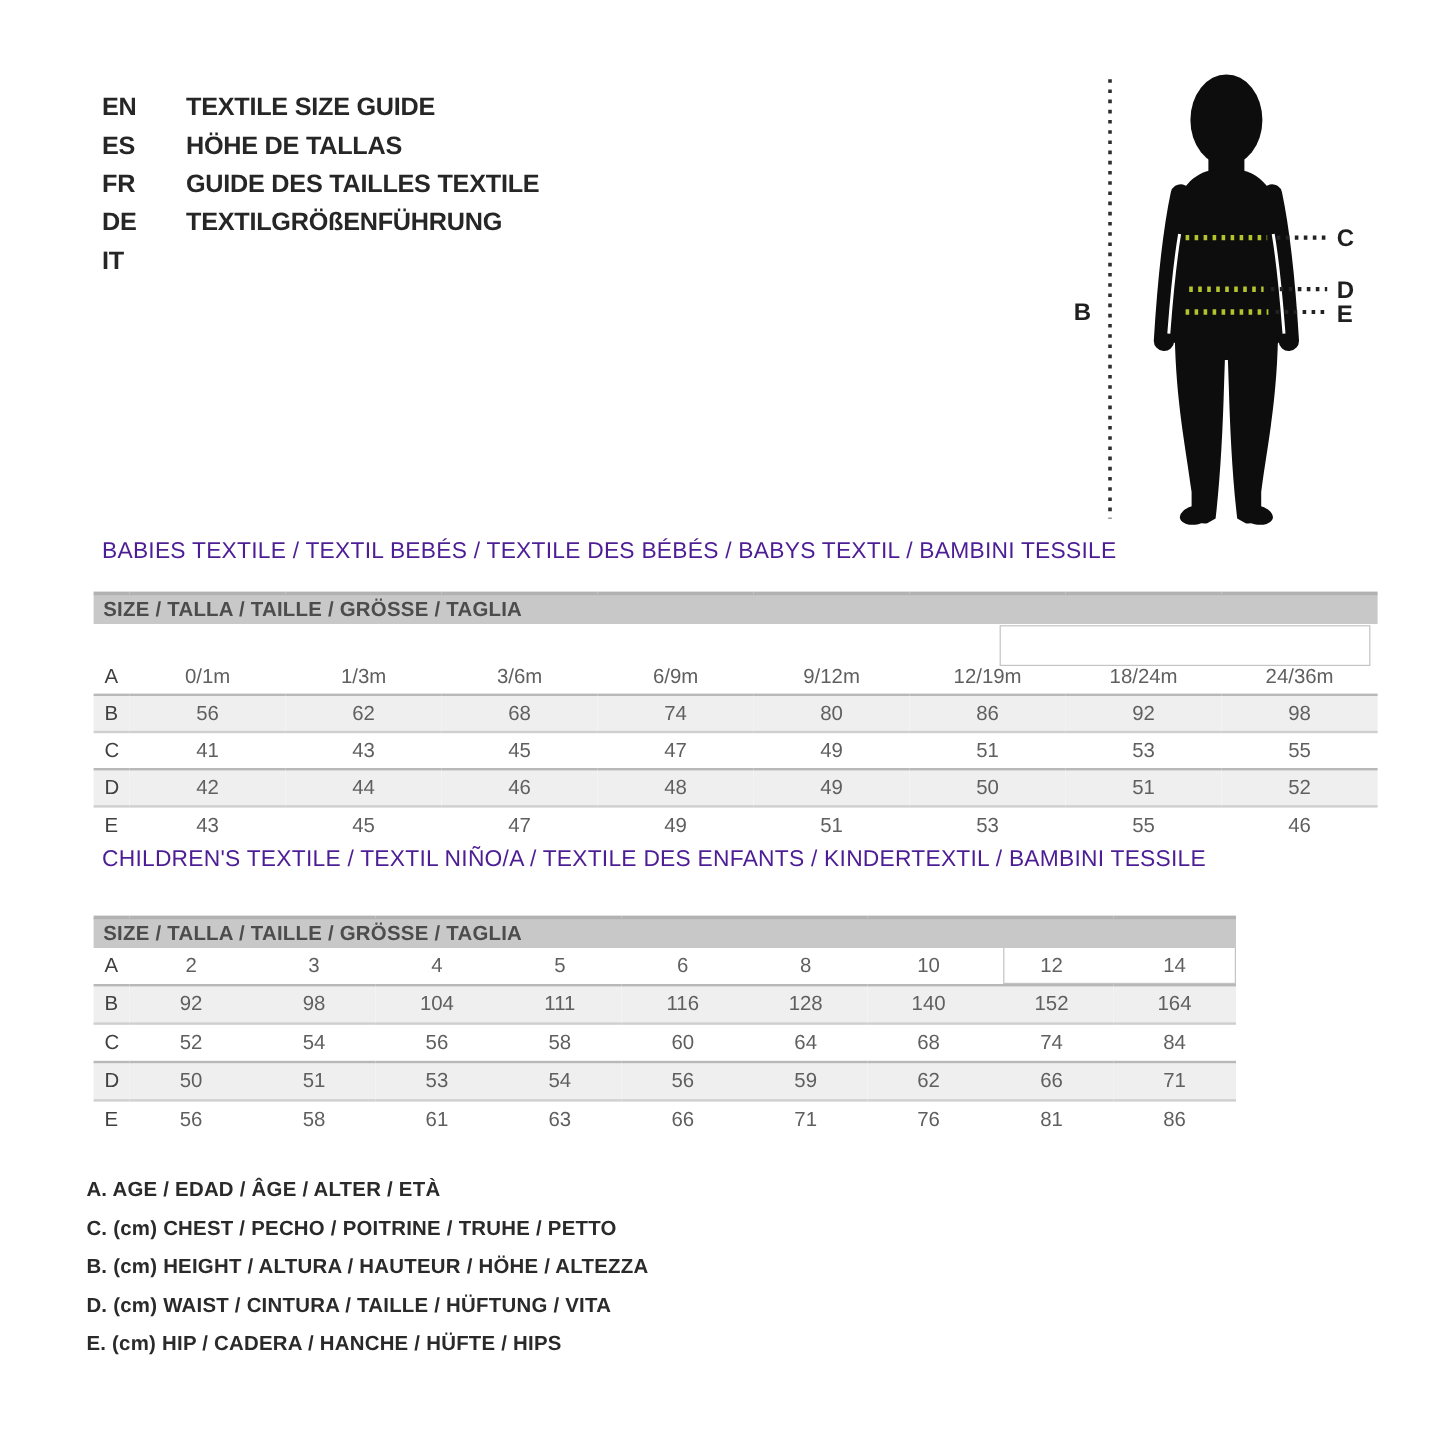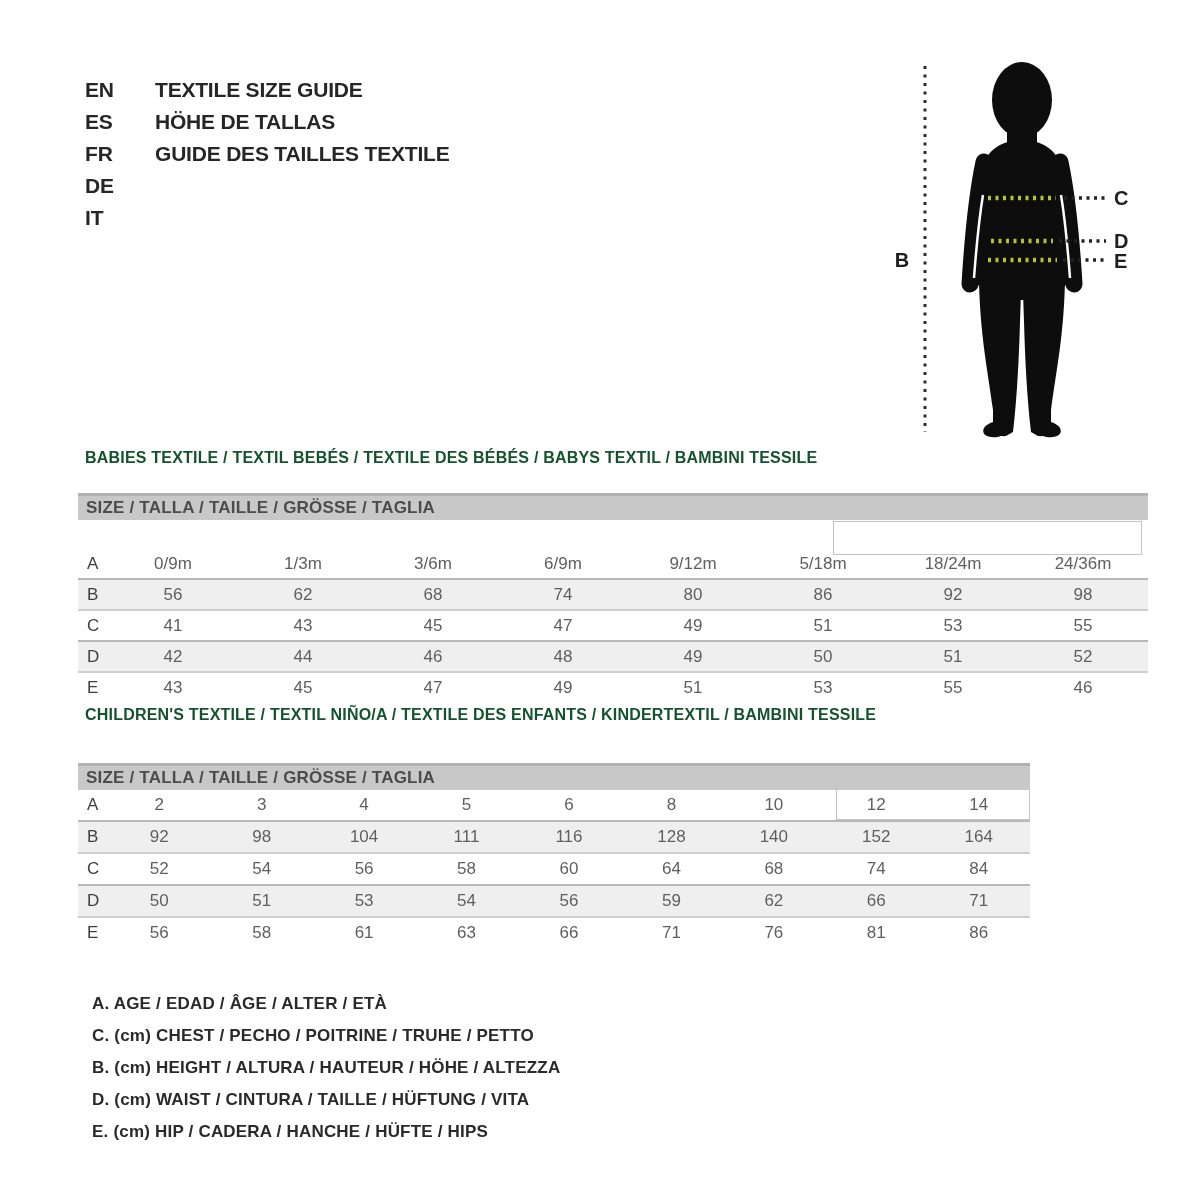--- a/index.html
+++ b/index.html
@@ -5,22 +5,22 @@
   html,body{margin:0;padding:0;background:#ffffff;}
   .canvas{position:relative;width:1200px;height:1200px;background:#ffffff;overflow:hidden;
           font-family:"Liberation Sans",sans-serif;color:#2b2b2b;padding-left:48px;}
 
   
   .lang-block{position:absolute;left:85px;top:74px;}
   .lang-row{display:grid;grid-template-columns:70px auto;height:32px;line-height:32px;
             font-size:21px;font-weight:700;letter-spacing:-0.2px;color:#262626;white-space:nowrap;}
 
   
-  .section-heading{position:absolute;font-size:16px;font-weight:700;letter-spacing:0.2px;
-                   color:#14532d;white-space:nowrap;}
+  .section-heading{position:absolute;font-size:19px;font-weight:400;letter-spacing:0.2px;
+                   color:#4c1d95;white-space:nowrap;}
   .heading-babies{left:85px;top:449px;}
   .heading-children{left:85px;top:706px;}
 
   
   .table-wrap{position:absolute;}
   .tw-babies{left:78px;top:493px;width:1070px;}
   .tw-children{left:78px;top:763px;width:952px;}
   table.size-table{border-collapse:collapse;table-layout:fixed;width:100%;position:relative;}
   table.size-table th.bar{background:#c8c8c8;border-top:3px solid #b2b2b2;height:24px;
         text-align:left;padding:0 0 0 8px;font-size:17px;font-weight:700;color:#4c4c4c;
@@ -31,21 +31,21 @@
   .tw-children table.size-table td,.tw-children table.size-table th.rowlab{height:30px;}
   table.size-table th.rowlab{text-align:left;padding-left:9px;color:#404040;font-weight:500;width:30px;}
   tr.stripe td,tr.stripe th.rowlab{background:#efefef;border-top:2px solid #b8b8b8;border-bottom:2px solid #cfcfcf;}
 
   
   .hl-box{position:absolute;background:#ffffff;border:1px solid #c3c3c3;}
   .hl-babies{left:755px;top:28px;width:307px;height:32px;}
   .hl-children{left:758px;top:24px;width:192px;height:31px;}
 
   
-  .legend-block{position:absolute;left:92px;top:976px;margin-top:12px;}
+  .legend-block{position:absolute;left:72px;top:976px;}
   .legend-line{height:32px;line-height:32px;font-size:17px;font-weight:700;
                letter-spacing:0.2px;color:#2a2a2a;white-space:nowrap;}
 
   
   .figure-wrap{position:absolute;left:850px;top:40px;width:350px;height:420px;}
   .fig-label{font-family:"Liberation Sans",sans-serif;font-size:20px;font-weight:600;fill:#1f1f1f;}
 </style>
 </head>
 <body>
 
@@ -59,20 +59,21 @@
     <div class="lang-row">
       <span>ES</span>
       <span>HÖHE DE TALLAS</span>
     </div>
     <div class="lang-row">
       <span>FR</span>
       <span>GUIDE DES TAILLES TEXTILE</span>
     </div>
     <div class="lang-row">
       <span>DE</span>
+      <span>TEXTILGRÖßENFÜHRUNG</span>
     </div>
     <div class="lang-row">
       <span>IT</span>
     </div>
   </div>
 
   <div class="figure-wrap">
     <svg width="350" height="420" viewBox="0 0 350 420">
 
       <g fill="#0d0d0d">
@@ -133,26 +134,26 @@
         <tr>
             <th class="bar" colspan="9">SIZE / TALLA / TAILLE / GRÖSSE / TAGLIA</th>
           </tr>
       </thead>
       <tbody>
         <tr class="spacer">
             <td colspan="9"></td>
           </tr>
         <tr>
           <th class="rowlab">A</th>
-          <td>0/9m</td>
+          <td>0/1m</td>
           <td>1/3m</td>
           <td>3/6m</td>
           <td>6/9m</td>
           <td>9/12m</td>
-          <td>5/18m</td>
+          <td>12/19m</td>
           <td>18/24m</td>
           <td>24/36m</td>
         </tr>
         <tr class="stripe">
           <th class="rowlab">B</th>
           <td>56</td>
           <td>62</td>
           <td>68</td>
           <td>74</td>
           <td>80</td>

